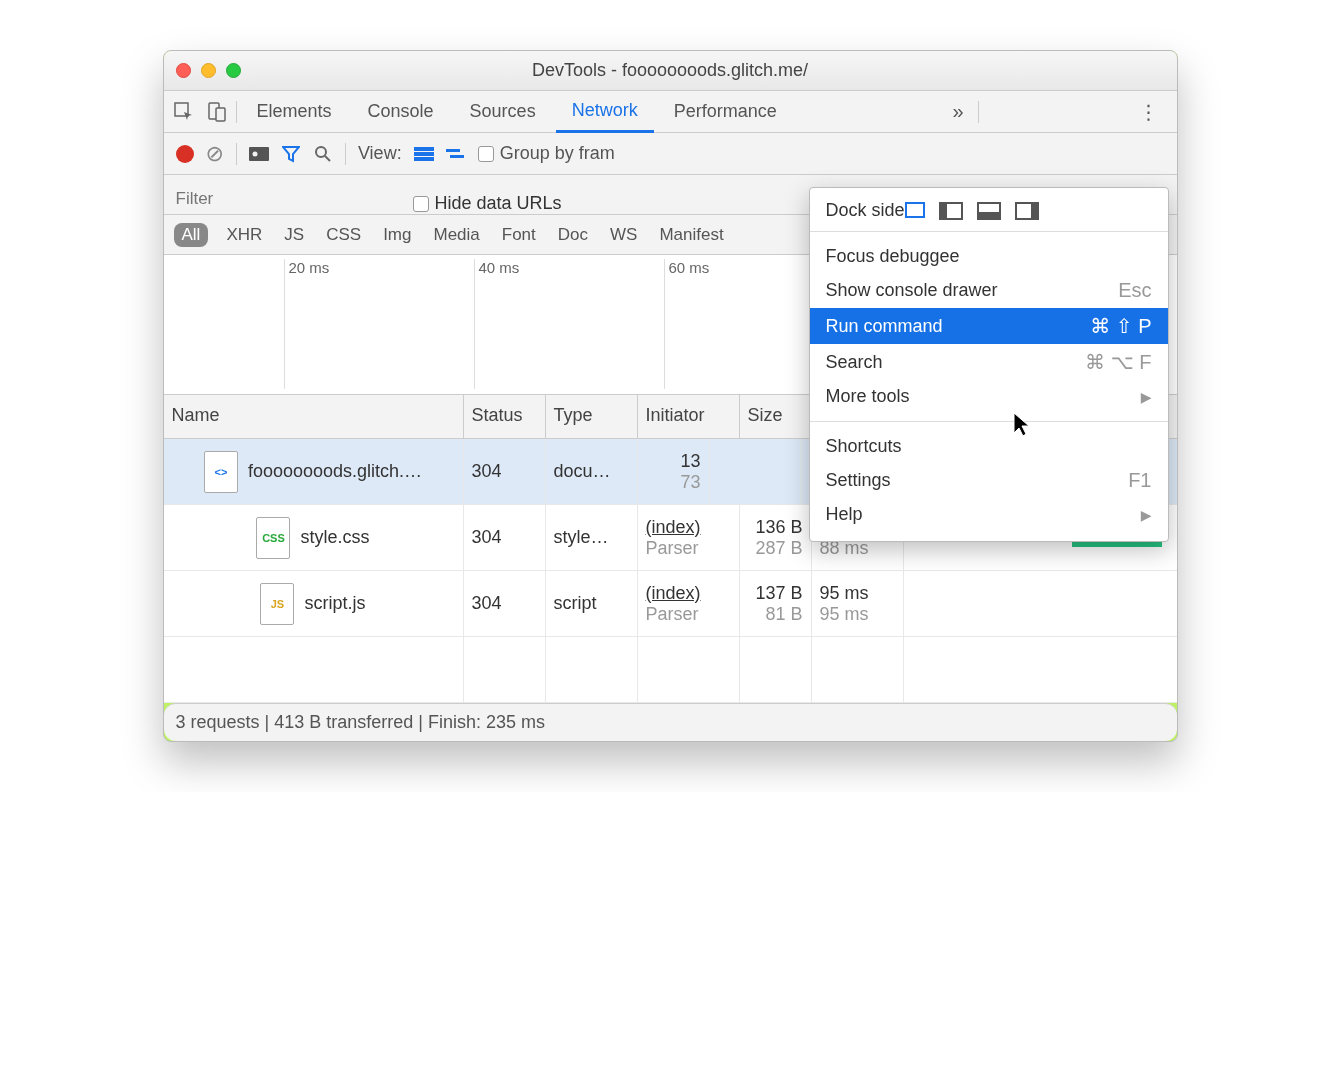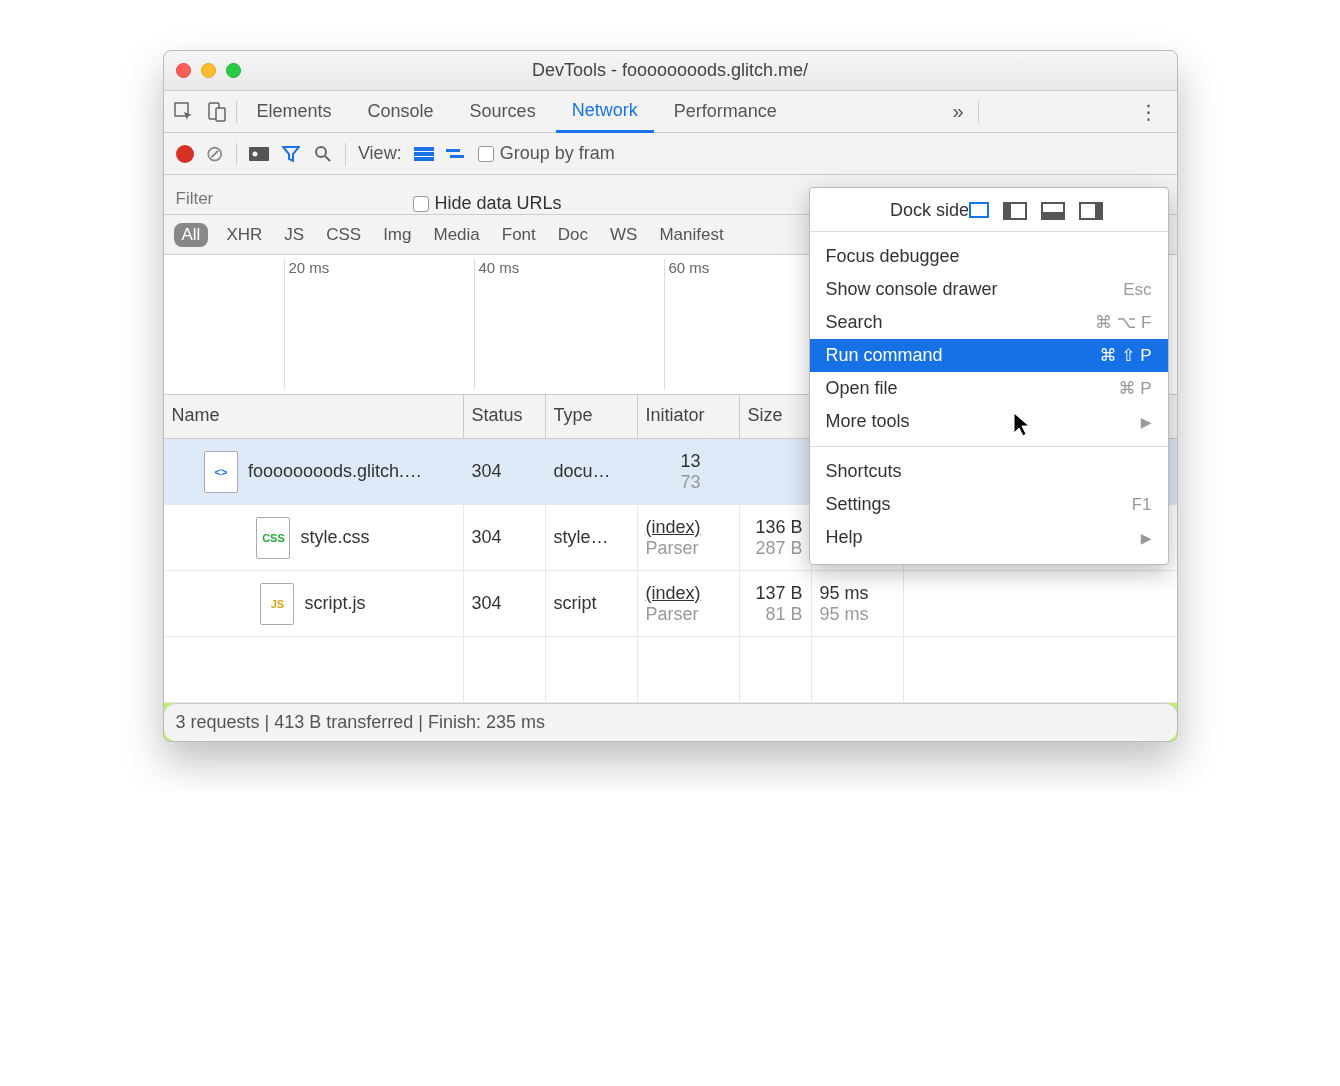--- a/index.html
+++ b/index.html
@@ -60,23 +60,23 @@
 .file-icon.js { color: #d9a520; }
 .wf-bar { height: 18px; }
 
 .statusbar { height: 38px; background: #f3f3f3; border-top: 1px solid #ccc; display: flex; align-items: center; padding: 0 12px; color: #555; border-radius: 12px; }
 
 .dropdown { position: absolute; top: 136px; right: 8px; width: 360px; background: #fff; border: 1px solid #bbb; box-shadow: 0 8px 24px rgba(0,0,0,0.25); border-radius: 4px; z-index: 10; padding: 6px 0; }
 .dd-section { padding: 4px 0; }
 .dd-sep { height: 1px; background: #ddd; margin: 4px 0; }
 .dd-item { display: flex; align-items: center; justify-content: space-between; padding: 6px 16px; cursor: pointer; color: #333; }
 .dd-item.highlighted { background: #1771e6; color: #fff; }
-.dd-shortcut { color: #999; font-size: 17px; }
+.dd-shortcut { color: #999; font-size: 20px; }
 .dd-item.highlighted .dd-shortcut { color: #fff; }
-.dock-row { display: flex; align-items: center; justify-content: center; padding: 6px 16px; margin-left: 16px; }
+.dock-row { display: flex; align-items: center; justify-content: flex-start; padding: 6px 16px; }
 .dock-icons { display: flex; gap: 14px; }
 .dock-icon { width: 24px; height: 18px; border: 2px solid #555; }
 .dock-icon.undock { border-color: #1a73e8; position: relative; width: 20px; height: 16px; }
 .dock-icon.left::before { content:''; display:block; width:6px; height:100%; background:#555; }
 .dock-icon.bottom::after { content:''; display:block; width:100%; height:6px; background:#555; margin-top:8px;}
 .dock-icon.right { display:flex; justify-content:flex-end;} .dock-icon.right::before{content:''; width:6px; height:100%; background:#555;}
 .arrow { font-size: 14px; }
 .cursor { position: absolute; top: 362px; right: 145px; z-index: 20; font-size: 20px; }
 </style>
 </head>
@@ -282,31 +282,27 @@
     <div class="dd-sep"></div>
     <div class="dd-section">
       <div class="dd-item">
           <span>Focus debuggee</span>
           <span class="dd-shortcut"></span>
         </div>
       <div class="dd-item">
           <span>Show console drawer</span>
           <span class="dd-shortcut">Esc</span>
         </div>
-      <div class="dd-item">
-          <span>Search</span>
-          <span class="dd-shortcut">⌘ ⌥ F</span>
-        </div>
       <div class="dd-item highlighted">
           <span>Run command</span>
           <span class="dd-shortcut">⌘ ⇧ P</span>
         </div>
       <div class="dd-item">
-          <span>Open file</span>
-          <span class="dd-shortcut">⌘ P</span>
+          <span>Search</span>
+          <span class="dd-shortcut">⌘ ⌥ F</span>
         </div>
       <div class="dd-item">
           <span>More tools</span>
           <span class="dd-shortcut arrow">▶</span>
         </div>
     </div>
     <div class="dd-sep"></div>
     <div class="dd-section">
       <div class="dd-item">
           <span>Shortcuts</span>

